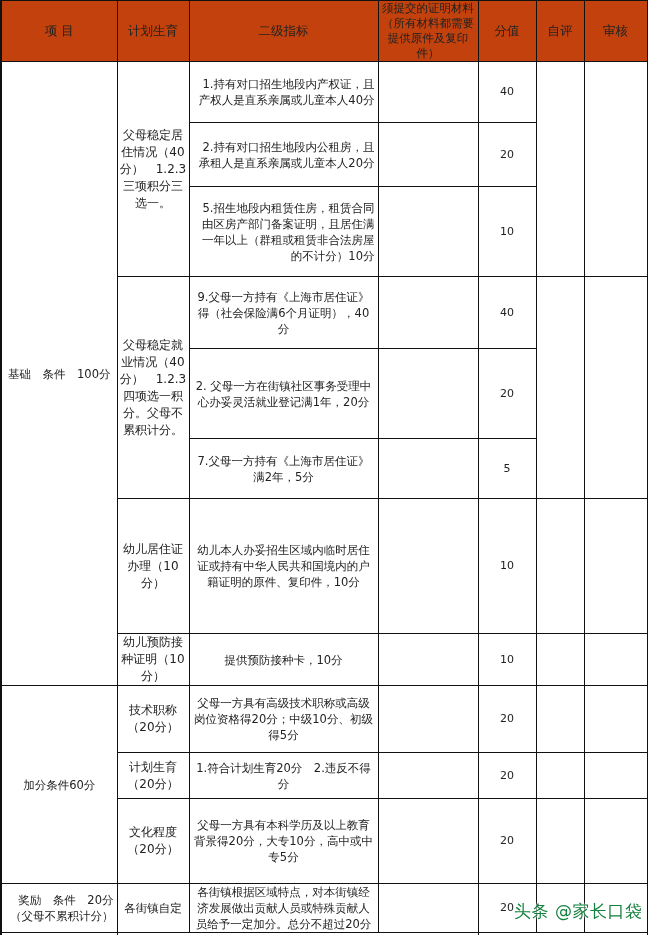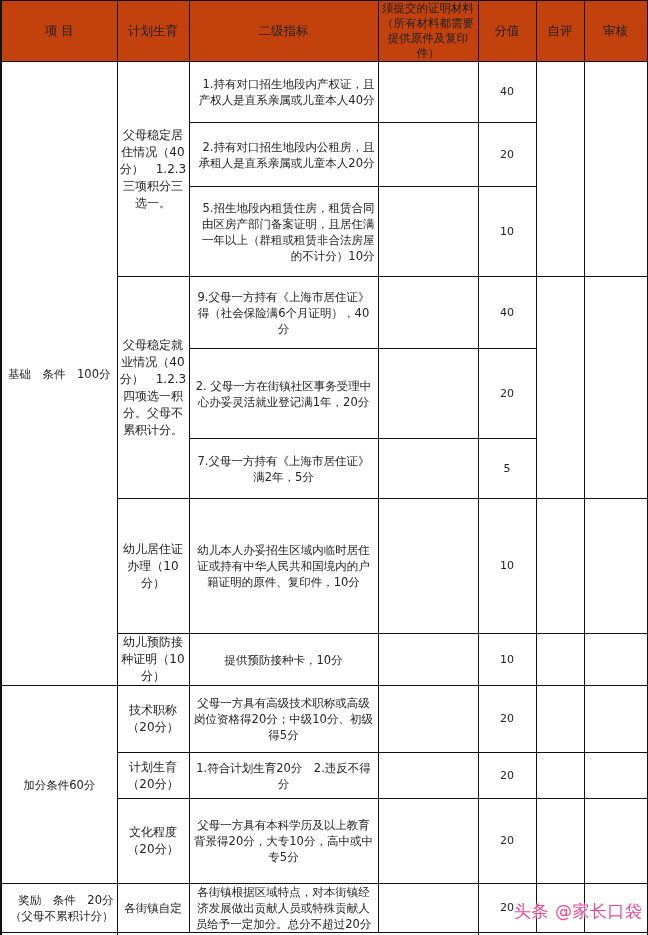--- a/index.html
+++ b/index.html
@@ -8,21 +8,21 @@
     table { border-collapse:collapse; position:absolute; left:0; top:0; width:646px; table-layout:fixed; }
     td, th { border:1px solid #111; padding:0 3px; vertical-align:middle; text-align:center;
              font-size:11.5px; line-height:16px; font-weight:normal; word-break:break-all; }
     th { background:#c2410c; font-size:12.5px; }
     th.small { font-size:11.5px; line-height:15px; padding:0 2px; }
     td.left { text-align:right; }
     td.lv1 { text-align:center; font-size:12px; line-height:17px; padding:0 2px; }
     td.num { font-size:11px; }
     .outer-left { border-left:2px solid #111;margin-top:22px; }
     .outer-bottom td { border-bottom:2px solid #111; }
-    .watermark { position:absolute; left:514px; top:900px; font-size:17px; color:#ec4899;
+    .watermark { position:absolute; left:514px; top:900px; font-size:17px; color:#15803d;
                  letter-spacing:0.5px; text-shadow:0 0 2px #fff, 0 0 3px #fff; }
   </style>
 </head>
 <body>
 
 <table>
   <colgroup>
     <col style="width:116px">
       <col style="width:72px">
       <col style="width:189px">

